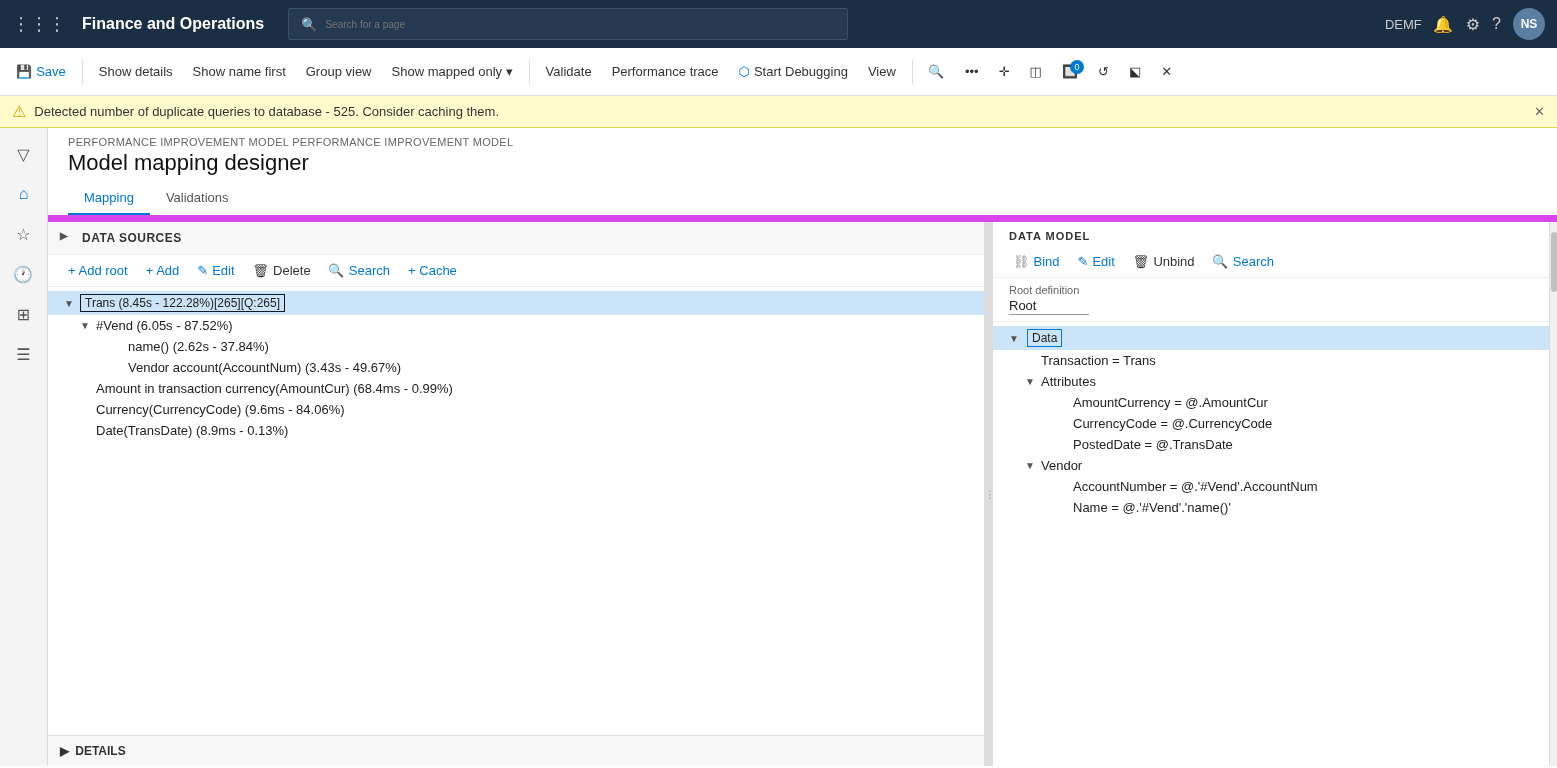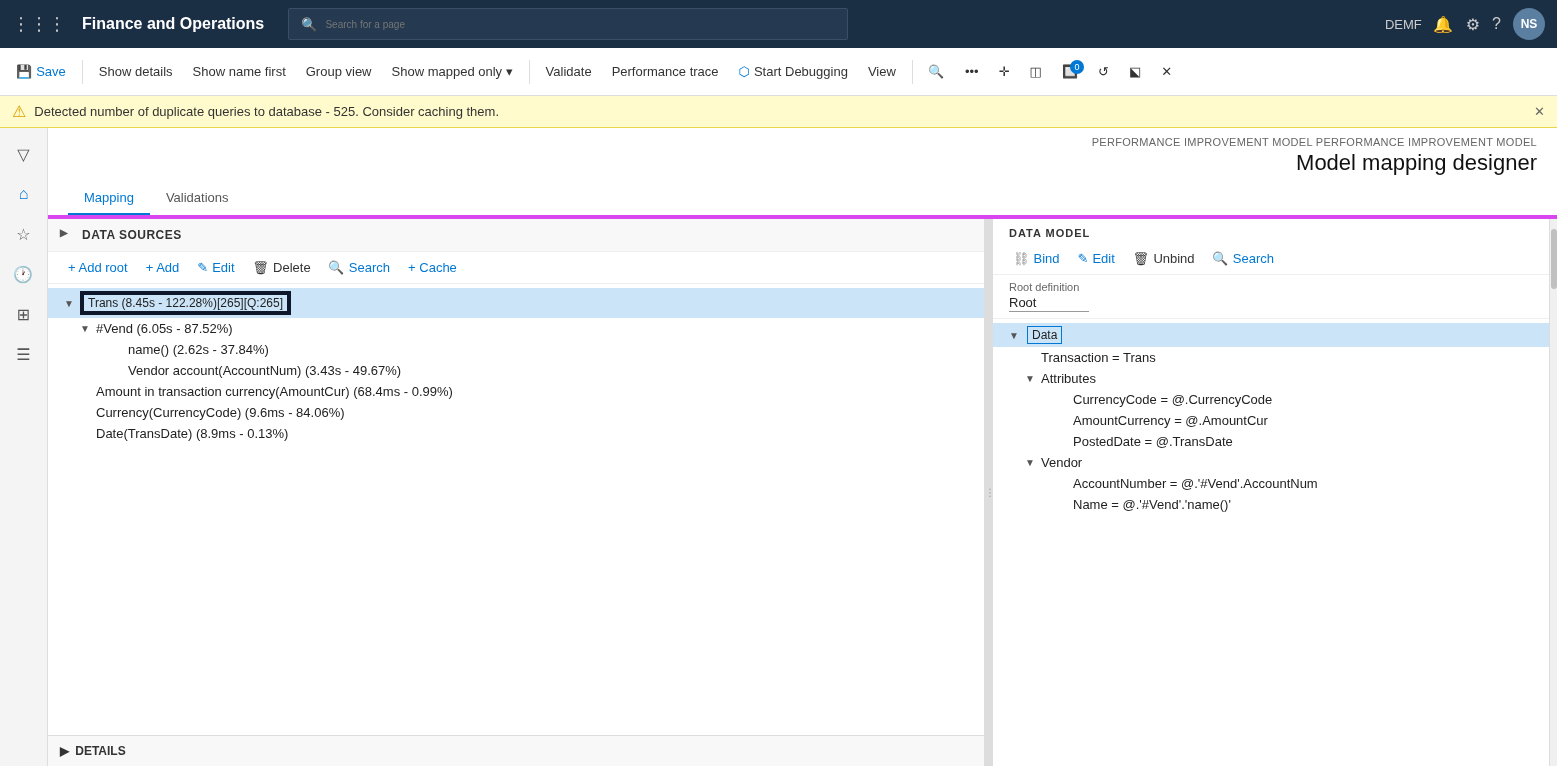--- a/index.html
+++ b/index.html
@@ -130,22 +130,21 @@
 
     
     .main-content {
       flex: 1;
       display: flex;
       flex-direction: column;
       overflow: hidden;
     }
     .page-header {
       padding: 8px 20px 0 20px;
-      border-bottom: 4px solid #d946ef;
-      text-align: right;
+      border-bottom: 7px solid #d946ef;
     }
     .breadcrumb {
       font-size: 11px;
       color: #666;
       text-transform: uppercase;
       letter-spacing: 0.3px;
       margin-bottom: 2px;
     }
     .page-title {
       font-size: 22px;
@@ -472,21 +471,21 @@
             <span>Search</span>
           </button>
           <button class="ds-btn">
             <span>+ Cache</span>
           </button>
         </div>
         <div class="tree-area">
 
           <div class="tree-item selected" style="padding-left:16px;">
             <span class="expand">▼</span>
-            <span style="border:4px solid #0f172a;padding:1px 4px;font-size:12px;">Trans (8.45s - 122.28%)[265][Q:265]</span>
+            <span style="border:1px solid #0f172a;padding:1px 4px;font-size:12px;">Trans (8.45s - 122.28%)[265][Q:265]</span>
           </div>
 
           <div class="tree-item" style="padding-left:32px;">
             <span class="expand">▼</span>
             <span>#Vend (6.05s - 87.52%)</span>
           </div>
 
           <div class="tree-item" style="padding-left:64px;">
             <span class="expand" style="visibility:hidden;">▶</span>
             <span>name() (2.62s - 37.84%)</span>
@@ -557,26 +556,26 @@
             <span>Transaction = Trans</span>
           </div>
 
           <div class="dm-tree-item" style="padding-left:32px;">
             <span class="expand">▼</span>
             <span>Attributes</span>
           </div>
 
           <div class="dm-tree-item" style="padding-left:64px;">
             <span class="expand" style="visibility:hidden;">▶</span>
+            <span>AmountCurrency = @.AmountCur</span>
+          </div>
+
+          <div class="dm-tree-item" style="padding-left:64px;">
+            <span class="expand" style="visibility:hidden;">▶</span>
             <span>CurrencyCode = @.CurrencyCode</span>
-          </div>
-
-          <div class="dm-tree-item" style="padding-left:64px;">
-            <span class="expand" style="visibility:hidden;">▶</span>
-            <span>AmountCurrency = @.AmountCur</span>
           </div>
 
           <div class="dm-tree-item" style="padding-left:64px;">
             <span class="expand" style="visibility:hidden;">▶</span>
             <span>PostedDate = @.TransDate</span>
           </div>
 
           <div class="dm-tree-item" style="padding-left:32px;">
             <span class="expand">▼</span>
             <span>Vendor</span>

